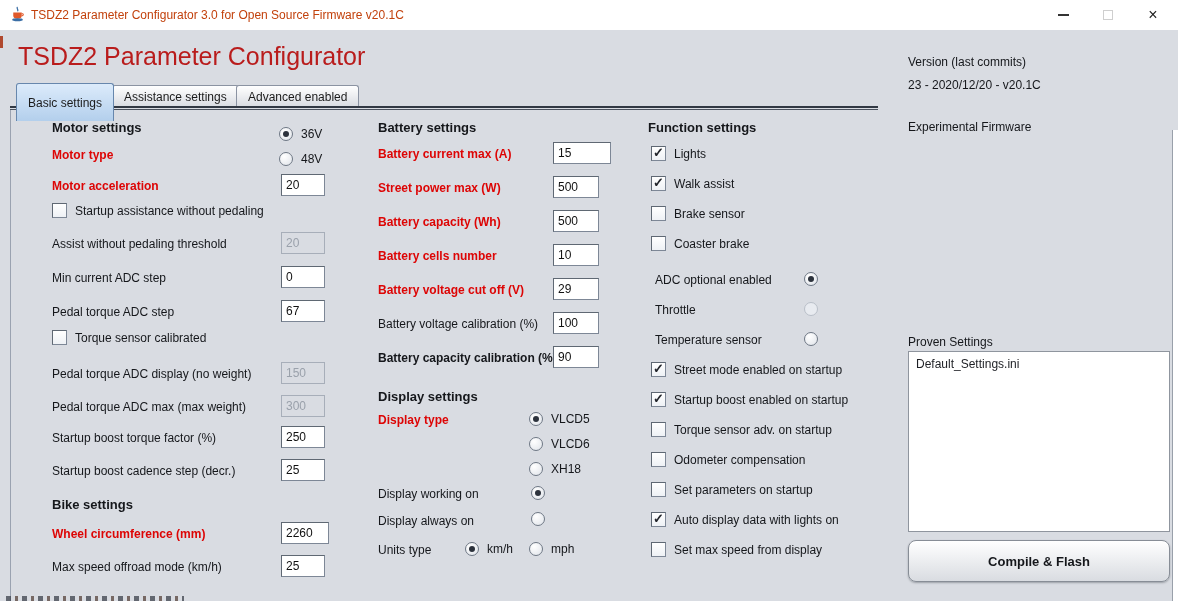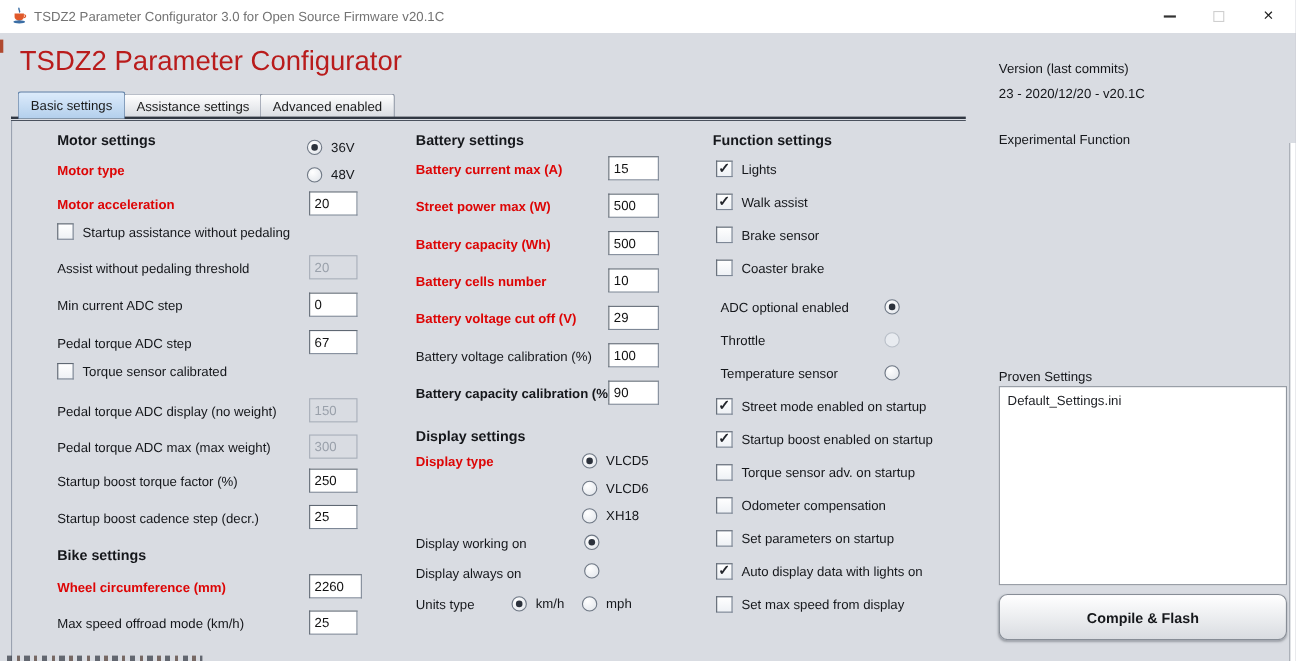--- a/index.html
+++ b/index.html
@@ -3,32 +3,32 @@
 <meta charset="utf-8">
 <style>
   * { margin:0; padding:0; box-sizing:border-box; }
   body { background:#bfc3ca; }
   .screen {
     position:relative; width:1178px; height:601px; overflow:hidden;
     background:#d9dce2; font-family:"Liberation Sans", sans-serif;
   }
   
   .titlebar { position:absolute; left:0; top:0; width:1178px; height:30px; background:#ffffff; }
-  .titlebar .apptext { position:absolute; left:31px; top:8px; font-size:12px; color:#737373; white-space:nowrap; }
+  .titlebar .apptext { position:absolute; left:31px; top:8px; font-size:12px; color:#c2410c; white-space:nowrap; }
   .javaicon { position:absolute; left:9px; top:6px; width:17px; height:17px; }
   .winbtn { position:absolute; top:0; width:46px; height:30px; display:flex; align-items:center; justify-content:center; cursor:default; }
   .minbar { width:11px; height:2px; background:#333; }
   .maxbox { width:10px; height:10px; border:1px solid #cfcfcf; }
   .closex { font-size:16px; color:#222; font-weight:400; line-height:1; }
   
   .app-title { position:absolute; left:18px; top:42px; font-size:25px; color:#b91c1c; white-space:nowrap; }
   .tab { position:absolute; top:85px; height:22px; padding:0 11px; display:flex; align-items:center;
          font-size:12px; color:#1b1b1b; background:linear-gradient(#ffffff,#d8dbe1);
          border:1px solid #8b93a2; border-bottom:none; border-radius:3px 3px 0 0; z-index:1; white-space:nowrap; }
-  .tab.selected { top:83px; height:25px; background:linear-gradient(#dcebfb,#b3cfec);
+  .tab.selected { top:83px; height:38px; background:linear-gradient(#dcebfb,#b3cfec);
                   border-color:#6787ad; z-index:3; }
   .panel-edge { position:absolute; left:10px; top:106px; width:868px; height:5px; z-index:2;
     background:linear-gradient(180deg,#313843 0,#313843 2px,#d9dce2 2px,#d9dce2 3px,#4a515d 3px,#4a515d 4px,rgba(0,0,0,0) 4px); }
   .panel-left { position:absolute; left:10px; top:106px; width:1px; height:495px; background:#9aa2b0; }
   
   .hdr { position:absolute; font-size:13px; font-weight:bold; color:#15171b; white-space:nowrap; }
   .lbl { position:absolute; font-size:12px; color:#15171b; white-space:nowrap; }
   .lbl.red { color:#dd0505; font-weight:bold; }
   
   .inp { position:absolute; height:22px; width:44px; background:#fff; color:#111;
@@ -149,21 +149,21 @@
 
   <div class="lbl red" style="left:52px;top:527px;">Wheel circumference (mm)</div>
   <input class="inp" style="left: 281px; top: 522px; width: 48px;" value="2260">
 
   <div class="lbl" style="left:52px;top:560px;">Max speed offroad mode (km/h)</div>
   <input class="inp" style="left: 281px; top: 555px;" value="25">
 
   <div class="hdr" style="left:378px;top:120px;">Battery settings</div>
 
   <div class="lbl red" style="left:378px;top:147px;">Battery current max (A)</div>
-  <input class="inp" style="left: 553px; top: 142px; width: 46px;" value="15">
+  <input class="inp" style="left: 553px; top: 142px; width: 58px;" value="15">
 
   <div class="lbl red" style="left:378px;top:181px;">Street power max (W)</div>
   <input class="inp" style="left: 553px; top: 176px; width: 46px;" value="500">
 
   <div class="lbl red" style="left:378px;top:215px;">Battery capacity (Wh)</div>
   <input class="inp" style="left: 553px; top: 210px; width: 46px;" value="500">
 
   <div class="lbl red" style="left:378px;top:249px;">Battery cells number</div>
   <input class="inp" style="left: 553px; top: 244px; width: 46px;" value="10">
 
@@ -279,21 +279,21 @@
     <span>Auto display data with lights on</span>
   </div>
   <div class="ck" style="left:651px;top:542px;">
     <span class="cb"></span>
     <span>Set max speed from display</span>
   </div>
 
   <div class="side-lbl" style="left:908px;top:55px;">Version (last commits)</div>
   <div class="side-lbl" style="left:908px;top:78px;">23 - 2020/12/20 - v20.1C</div>
 
-  <div class="side-lbl" style="left:908px;top:120px;">Experimental Function</div>
+  <div class="side-lbl" style="left:908px;top:120px;">Experimental Firmware</div>
 
   <div class="side-lbl" style="left:908px;top:335px;">Proven Settings</div>
   <div class="listbox" style="top:351px;height:181px;">
     <div class="list-item">Default_Settings.ini</div>
   </div>
 
   <button class="flash-btn">Compile &amp; Flash</button>
 
   <div class="left-sliver"></div>
   <div class="right-sliver"></div>

